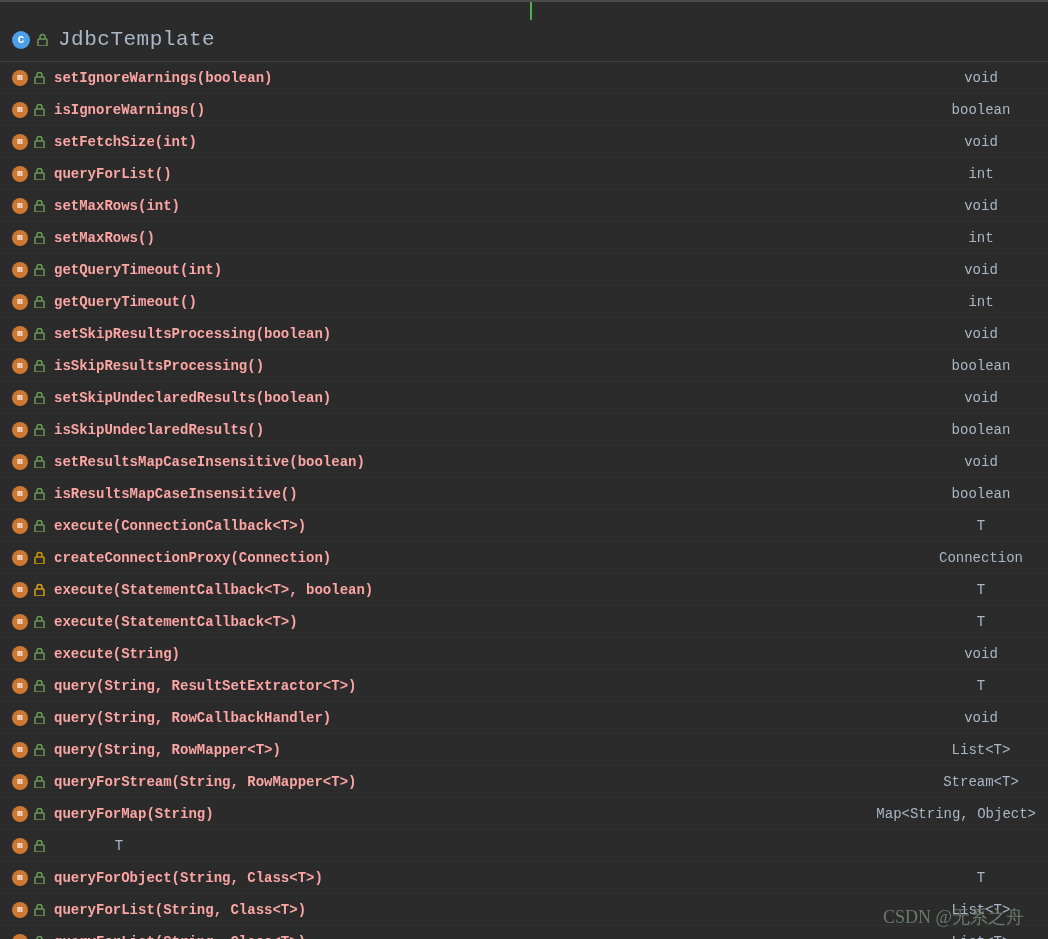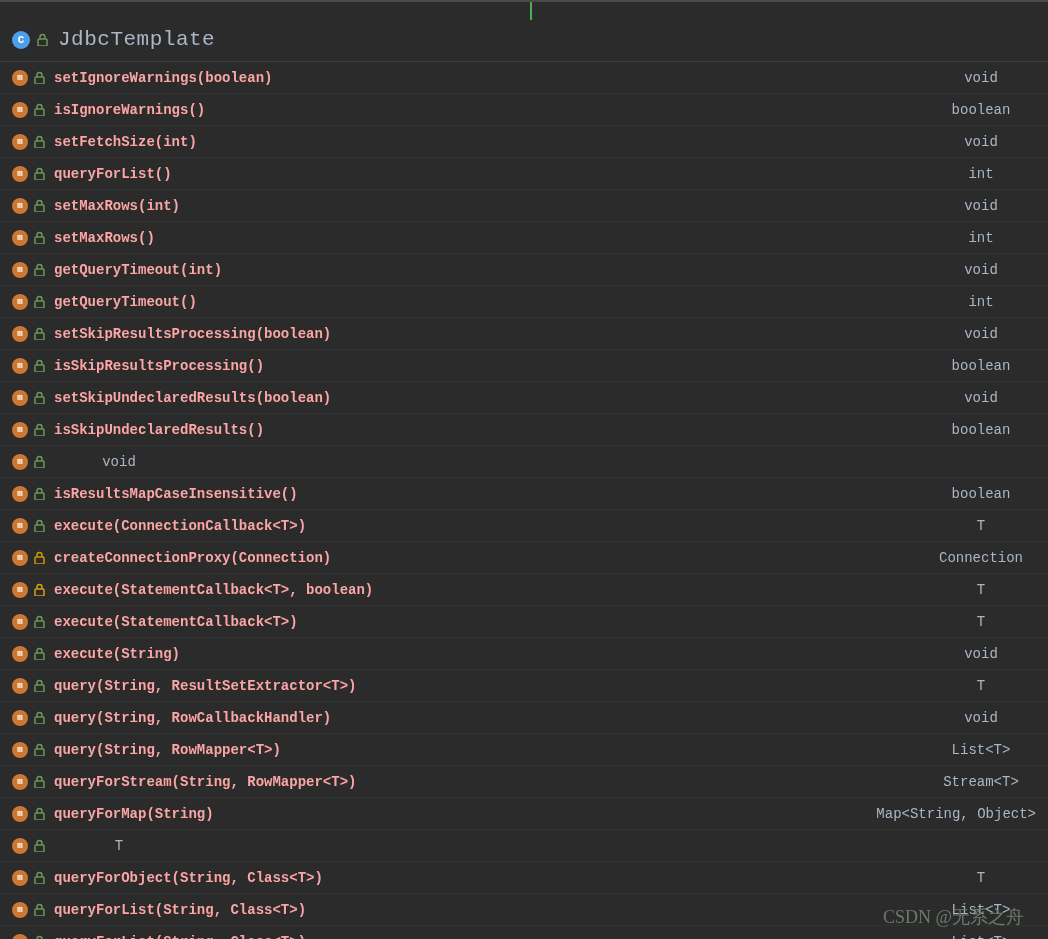--- a/index.html
+++ b/index.html
@@ -263,20 +263,21 @@
         <span class="return-type">boolean</span>
       </div>
       <div class="method-row">
         <div class="m-badge pink">m</div>
         <div class="method-lock">
           <svg width="13" height="13" viewBox="0 0 13 13">
       <rect x="2" y="6" width="9" height="7" rx="1" fill="none" stroke="#6a9955" stroke-width="1.5"></rect>
       <path d="M4 6V4a2.5 2.5 0 015 0v2" fill="none" stroke="#6a9955" stroke-width="1.5"></path>
     </svg>
         </div>
+        <span class="method-name">setResultsMapCaseInsensitive(boolean)</span>
         <span class="return-type">void</span>
       </div>
       <div class="method-row">
         <div class="m-badge pink">m</div>
         <div class="method-lock">
           <svg width="13" height="13" viewBox="0 0 13 13">
       <rect x="2" y="6" width="9" height="7" rx="1" fill="none" stroke="#6a9955" stroke-width="1.5"></rect>
       <path d="M4 6V4a2.5 2.5 0 015 0v2" fill="none" stroke="#6a9955" stroke-width="1.5"></path>
     </svg>
         </div>

